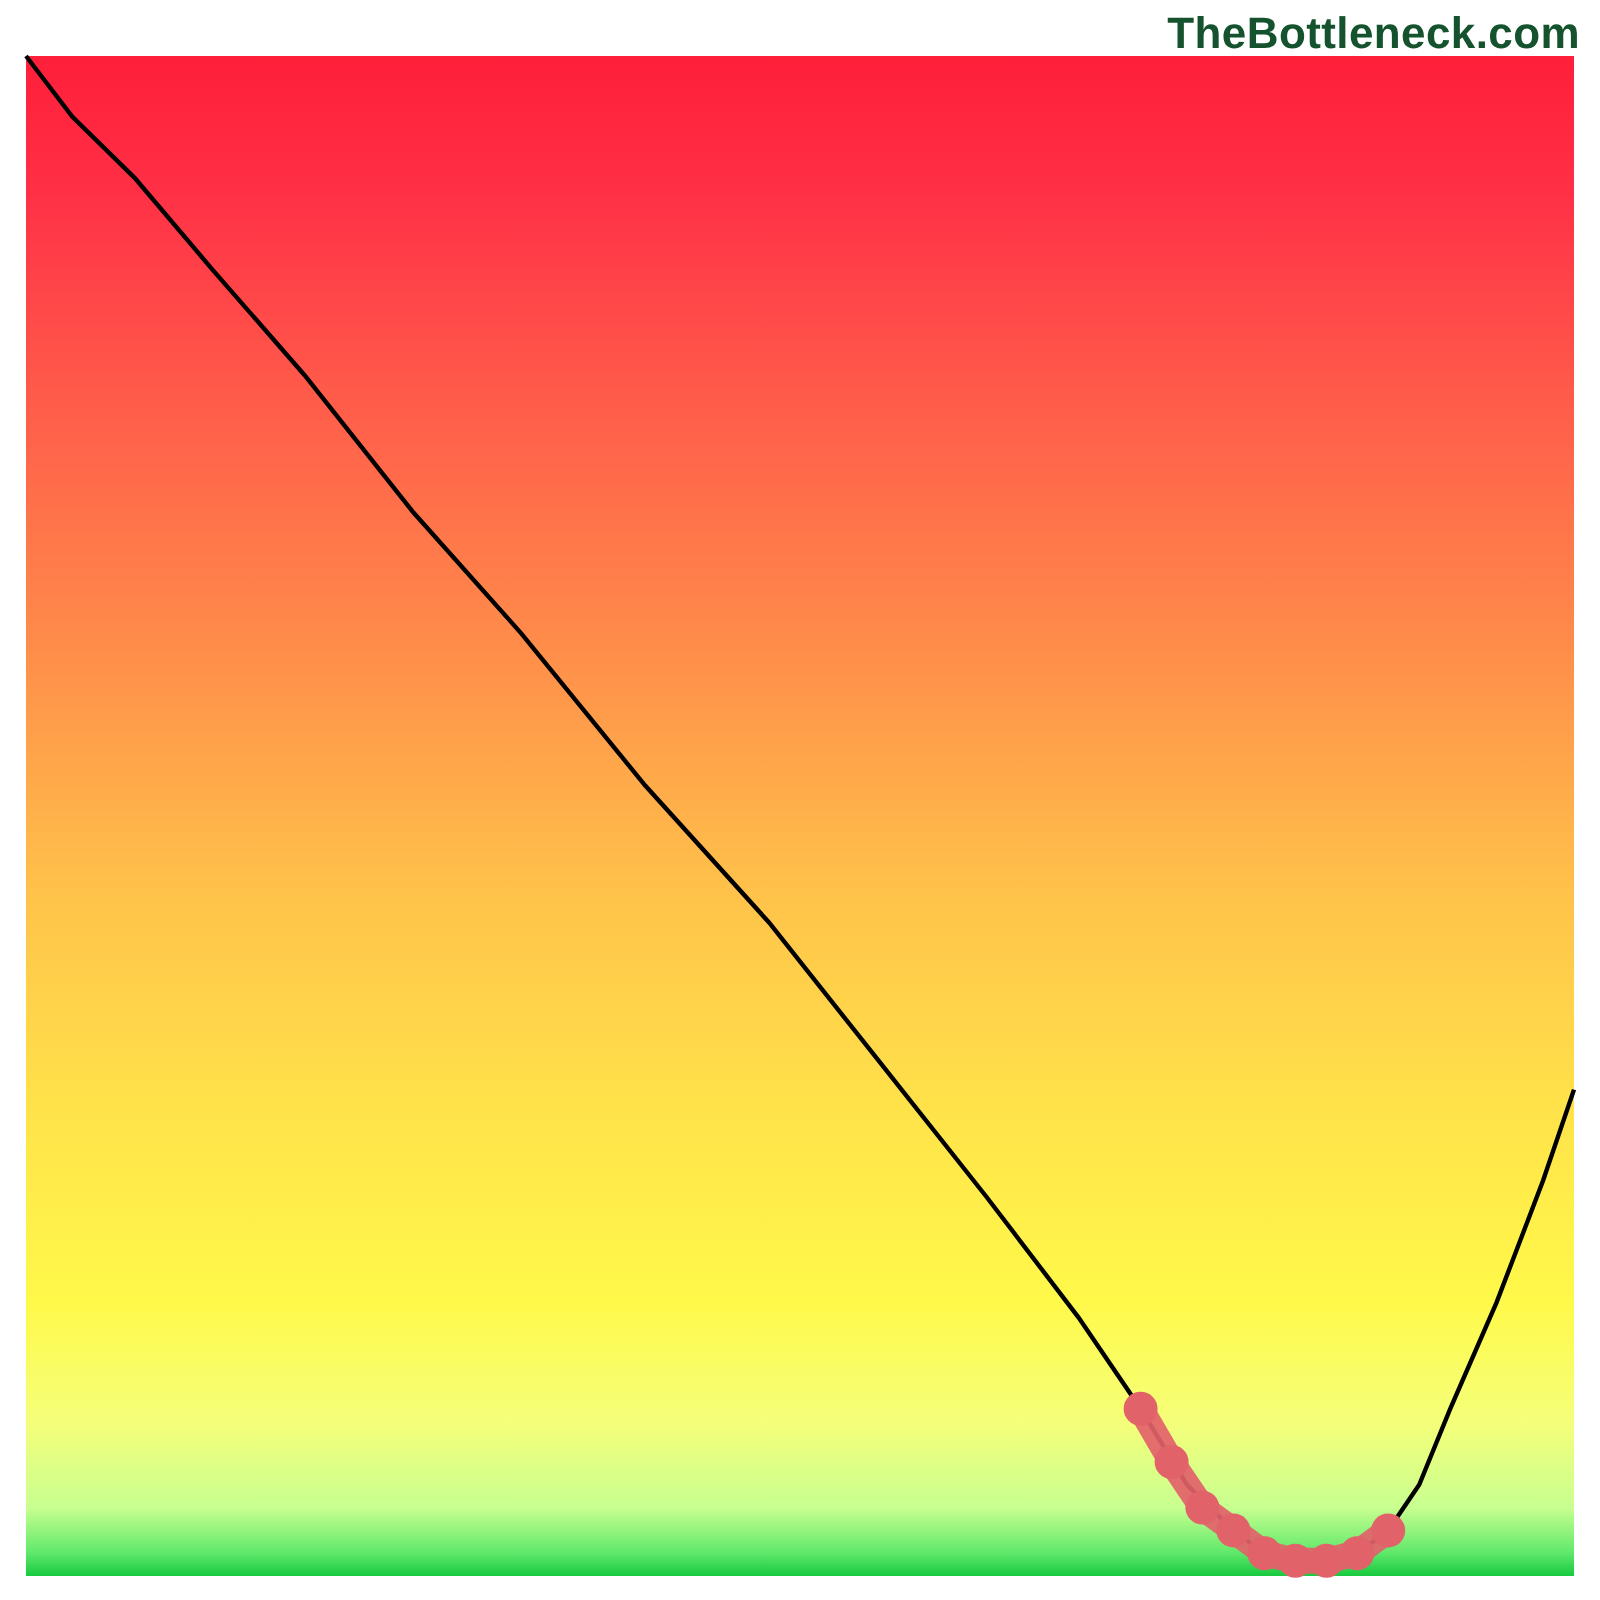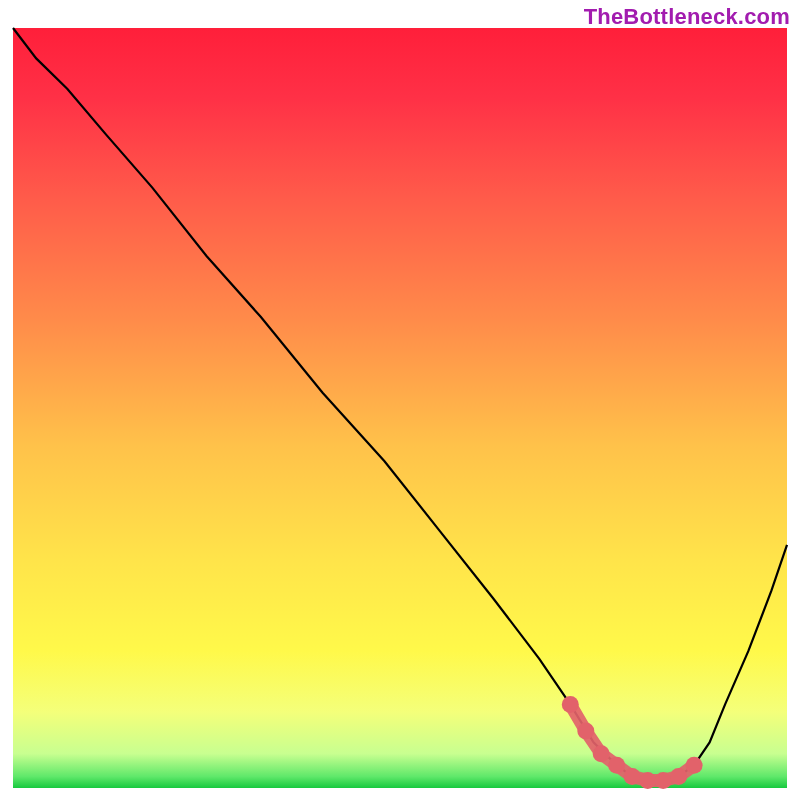--- a/index.html
+++ b/index.html
@@ -14,21 +14,21 @@
     position: relative;
     width: 800px;
     height: 800px;
   }
   .watermark {
     position: absolute;
     top: 4px;
     right: 10px;
     font-size: 22px;
     font-weight: bold;
-    color: #a21caf;
+    color: #14532d;
     letter-spacing: 0.2px;
     z-index: 10;
   }
   svg.chart {
     position: absolute;
     left: 0;
     top: 0;
     width: 800px;
     height: 800px;
   }

